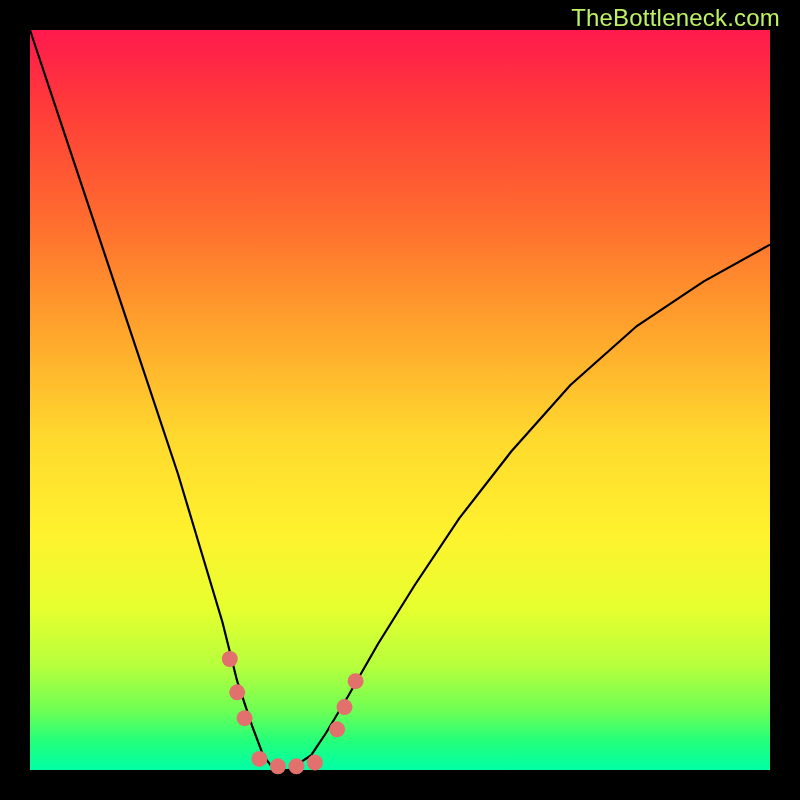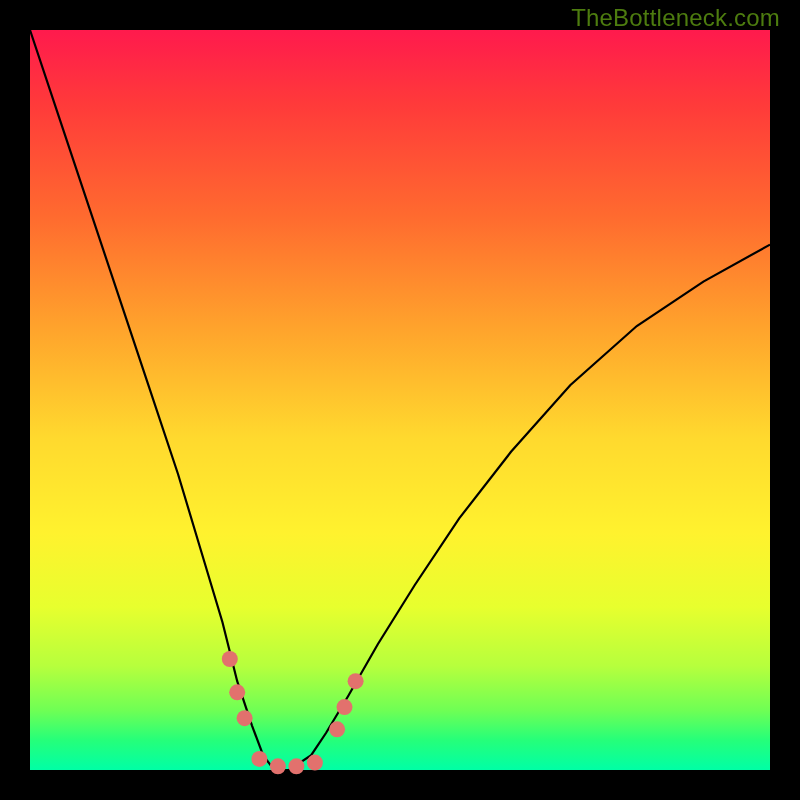--- a/index.html
+++ b/index.html
@@ -38,21 +38,21 @@
       #b6ff3d 86%,
       #6eff55 92%,
       #25ff7a 96%,
       #00ffa6 100%
     );
   }
   .watermark {
     position: absolute;
     top: 4px;
     right: 20px;
-    color: #4d7c0f;
+    color: #bef264;
     font-size: 24px;
     letter-spacing: 0.2px;
     user-select: none;
   }
   svg.curve {
     position: absolute;
     left: 0;
     top: 0;
     width: 740px;
     height: 740px;

